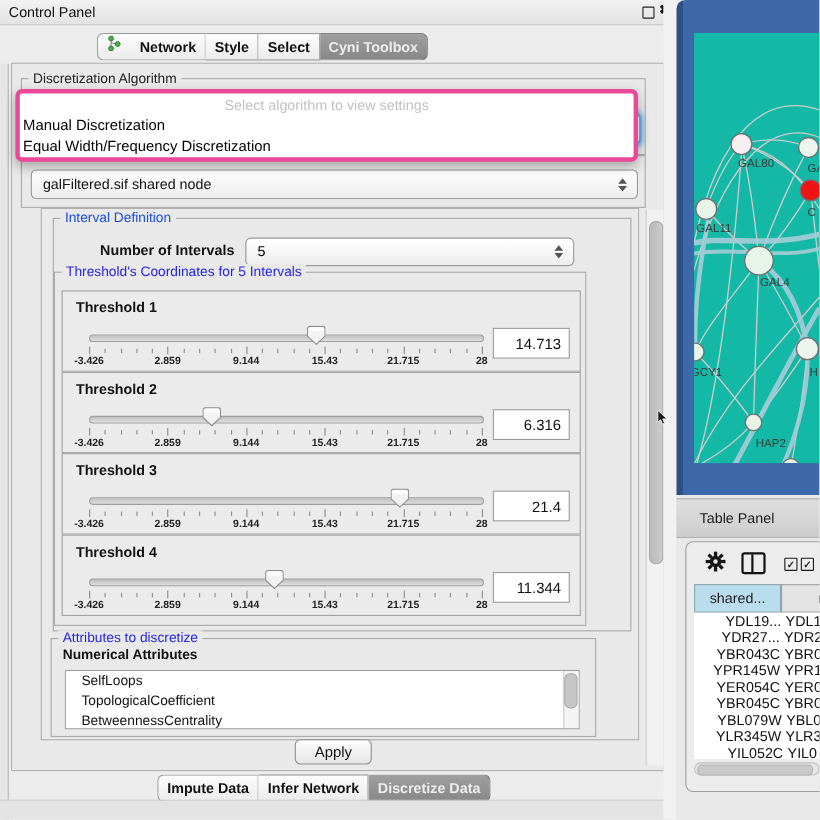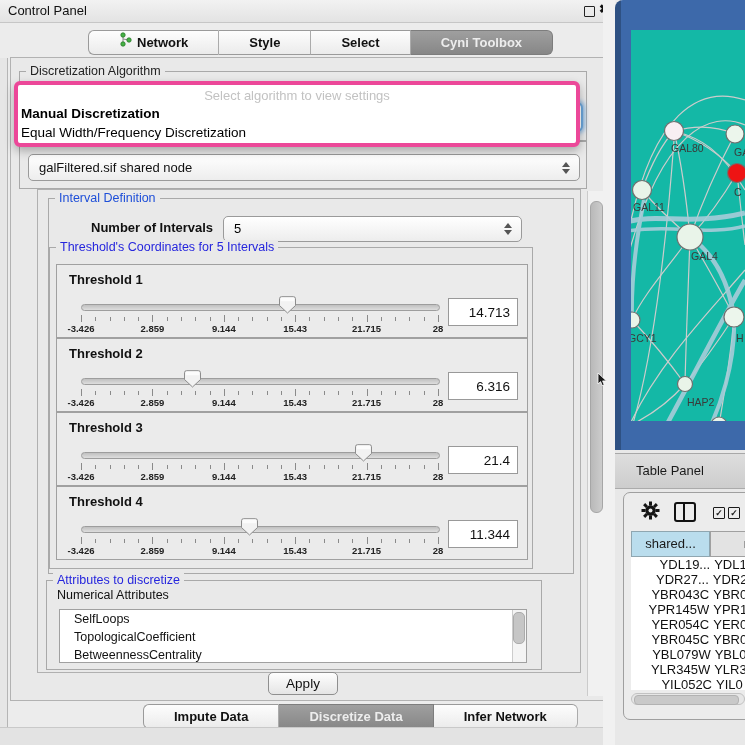--- a/index.html
+++ b/index.html
@@ -10,23 +10,23 @@
   
   #control-panel{position:absolute;left:0;top:0;width:610px;height:745px;}
   #titlebar{position:absolute;left:0;top:0;width:610px;height:22px;
             background:linear-gradient(#f2f2f2,#e3e3e3);border-bottom:1px solid #c6c6c6;}
   #titlebar-text{position:absolute;left:8px;top:3px;font-size:13px;color:#111;}
   #float-btn{position:absolute;left:584px;top:6px;width:9px;height:9px;border:1.5px solid #222;border-radius:1px;}
   #close-btn{position:absolute;left:599px;top:2px;font-size:12px;font-weight:bold;color:#111;}
 
   
   .segbar{position:absolute;display:flex;height:23px;}
-  .seg{height:23px;line-height:23px;padding:0 30px;font-size:13px;font-weight:bold;color:#111;
+  .seg{height:23px;line-height:23px;padding:0 8px;font-size:13px;font-weight:bold;color:#111;
        background:linear-gradient(#fdfdfd,#ebebeb);border-top:1px solid #9a9a9a;border-bottom:1px solid #9a9a9a;
-       border-right:1px solid #ababab;display:flex;align-items:center;gap:5px;white-space:nowrap;}
+       border-right:1px solid #ababab;display:flex;align-items:center;gap:17px;white-space:nowrap;}
   .seg:first-child{border-left:1px solid #9a9a9a;border-radius:6px 0 0 6px;}
   .seg:last-child{border-radius:0 6px 6px 0;}
   .seg.sel{background:linear-gradient(#9f9f9f,#878787);color:#ededed;border-color:#7d7d7d;}
   #top-tabs{left:88px;top:30px;}
   #bottom-tabs{left:143px;top:704px;}
 
   
   #outer-panel{position:absolute;left:10px;top:57px;width:592px;height:642px;
                border:1px solid #b2b2b2;background:#e9e9e9;}
   #left-strip{position:absolute;left:0;top:58px;width:7px;height:687px;background:#e6e6e6;border-right:1px solid #b5b5b5;}
@@ -39,21 +39,21 @@
   .group-label.blue{color:#2626dd;}
 
   
   #alg-group{left:8px;top:13px;width:566px;height:68px;}
   #alg-combo{position:absolute;left:16px;top:44px;width:552px;height:26px;background:#fff;
              border:2px solid #6aa6dc;border-radius:6px;box-shadow:0 0 4px 2px rgba(110,166,220,.75);z-index:3;}
   #alg-popup{position:absolute;left:3px;top:23px;width:558px;height:58px;background:#fff;
              border:4px solid #ec4899;border-radius:6px;box-shadow:0 4px 10px rgba(0,0,0,.28);z-index:10;overflow:hidden;}
   #popup-prompt{text-align:center;color:#c2c2c2;font-size:13px;height:17px;line-height:17px;margin-top:2px;}
   .popup-item{font-size:13.5px;color:#000;padding:1px 3px;line-height:17px;}
-  .popup-item.hl{font-weight:bold;}
+  .popup-item.hl{font-weight:normal;}
 
   
   #tabledata-group{left:8px;top:83px;width:566px;height:46px;z-index:1;}
   #tabledata-combo{position:absolute;left:8px;top:12px;width:550px;height:25px;border:1px solid #9a9a9a;border-radius:5px;
                    background:linear-gradient(#ffffff,#ededed);font-size:13px;line-height:25px;color:#111;}
   #tabledata-combo .combo-text{padding-left:10px;}
   .spinner{position:absolute;right:9px;top:50%;transform:translateY(-50%);display:flex;flex-direction:column;gap:2px;}
   .spinner i{width:0;height:0;border-left:4px solid transparent;border-right:4px solid transparent;display:block;}
   .spinner .up{border-bottom:5px solid #555;}
   .spinner .dn{border-top:5px solid #555;}
@@ -76,21 +76,21 @@
   .t-ticks{position:absolute;left:24px;top:50px;width:357px;height:8px;}
   .tick{position:absolute;width:1px;height:4px;top:2px;background:#8a8a8a;}
   .tick.major{height:7px;top:0;}
   .t-ticklabels{position:absolute;left:24px;top:58px;width:357px;height:11px;}
   .ticklab{position:absolute;transform:translateX(-50%);font-size:9.5px;font-weight:bold;color:#222;white-space:nowrap;}
   .t-value{position:absolute;left:391px;top:33px;width:70px;height:28px;background:#fff;border:1px solid #999;
            font-size:13.5px;line-height:28px;text-align:right;padding-right:7px;box-sizing:border-box;color:#111;}
 
   
   #attr-group{left:8px;top:390px;width:494px;height:88px;}
-  #attr-subtitle{position:absolute;left:10px;top:7px;font-size:12.5px;font-weight:normal;color:#111;}
+  #attr-subtitle{position:absolute;left:10px;top:7px;font-size:12.5px;font-weight:bold;color:#111;}
   #attr-list{position:absolute;left:12px;top:28px;width:466px;height:52px;background:#fff;border:1px solid #a0a0a0;
              overflow:hidden;font-size:12.5px;color:#111;}
   .attr-item{padding-left:14px;line-height:18px;white-space:nowrap;}
   #attr-scroll{position:absolute;right:0;top:0;width:13px;height:100%;background:#f4f4f4;border-left:1px solid #ccc;}
   #attr-thumb{position:absolute;right:1px;top:2px;width:10px;height:30px;border-radius:5px;background:#c6c6c6;border:1px solid #ababab;}
 
   #apply-btn{position:absolute;left:257px;top:614px;width:68px;height:21px;border:1px solid #8f8f8f;border-radius:5px;
              background:linear-gradient(#fefefe,#e5e5e5);font-size:13.5px;text-align:center;line-height:21px;color:#111;}
 
   
@@ -423,25 +423,25 @@
 
     <div id="main-scroll">
         <div id="main-thumb"></div>
       </div>
   </div>
 
   <div id="bottom-tabs" class="segbar">
       <div class="seg">
         <span>Impute Data</span>
       </div>
+      <div class="seg">
+        <span>Infer Network</span>
+      </div>
       <div class="seg sel">
         <span>Discretize Data</span>
-      </div>
-      <div class="seg">
-        <span>Infer Network</span>
       </div>
     </div>
   <div id="bottom-line"></div>
   <div id="bottom-fill"></div>
 </div>
 
 <div id="gap-col"></div>
 <div id="right-bg"></div>
 
 <div id="net-window">

